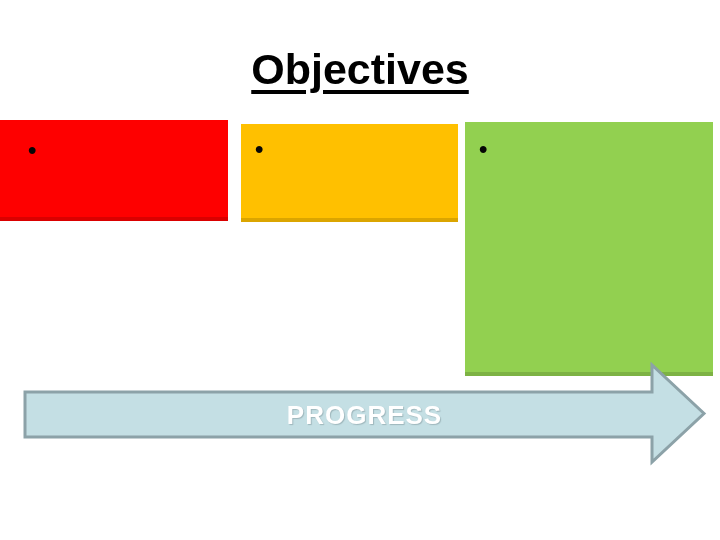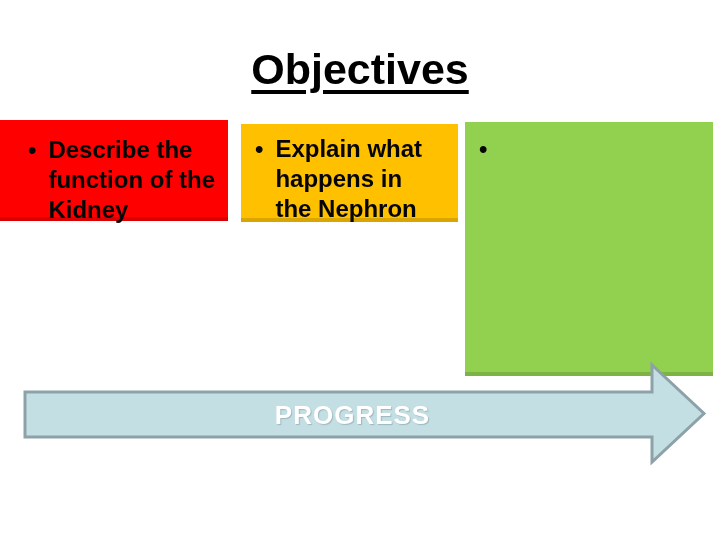--- a/index.html
+++ b/index.html
@@ -87,41 +87,36 @@
     position: absolute;
     left: 25px;
     top: 400px;
     width: 655px;
     text-align: center;
     font-size: 26px;
     font-weight: bold;
     line-height: 30px;
     letter-spacing: 1px;
     text-shadow: 1px 1px 1px rgba(90,110,115,0.35);
+    padding-left: 12px;
   }
 </style>
 </head>
 <body>
 
 <div class="slide">
 
   <h1 class="title">Objectives</h1>
 
   <div class="box box-kidney" style="background-color: rgb(254, 0, 0);">
     <span class="bullet">•</span>
-    <span class="box-text">Describe the
-function of the
-Kidney</span>
   </div>
 
   <div class="box box-nephron" style="background-color: rgb(255, 192, 0);">
     <span class="bullet">•</span>
-    <span class="box-text">Explain what
-happens in
-the Nephron</span>
   </div>
 
   <div class="box box-keywords" style="background-color: rgb(146, 208, 80);">
     <span class="bullet">•</span>
   </div>
 
   <div class="arrow-wrap">
     <svg viewBox="0 0 690 105">
       <polygon points="2,30 629,30 629,3 681,51.5 629,100 629,75 2,75" stroke-width="3" stroke-linejoin="miter" style="fill: rgb(196, 223, 228); stroke: rgb(140, 162, 168);"></polygon>
     </svg>

